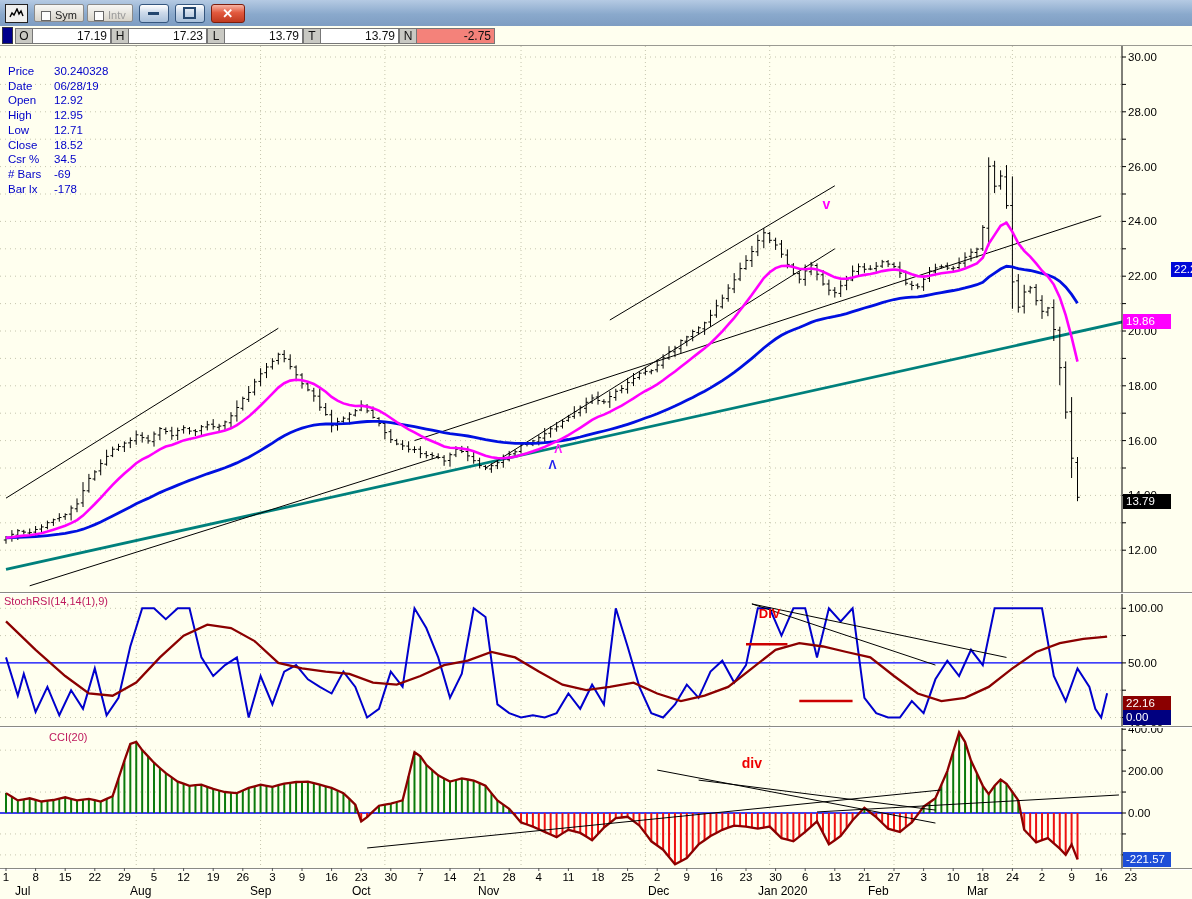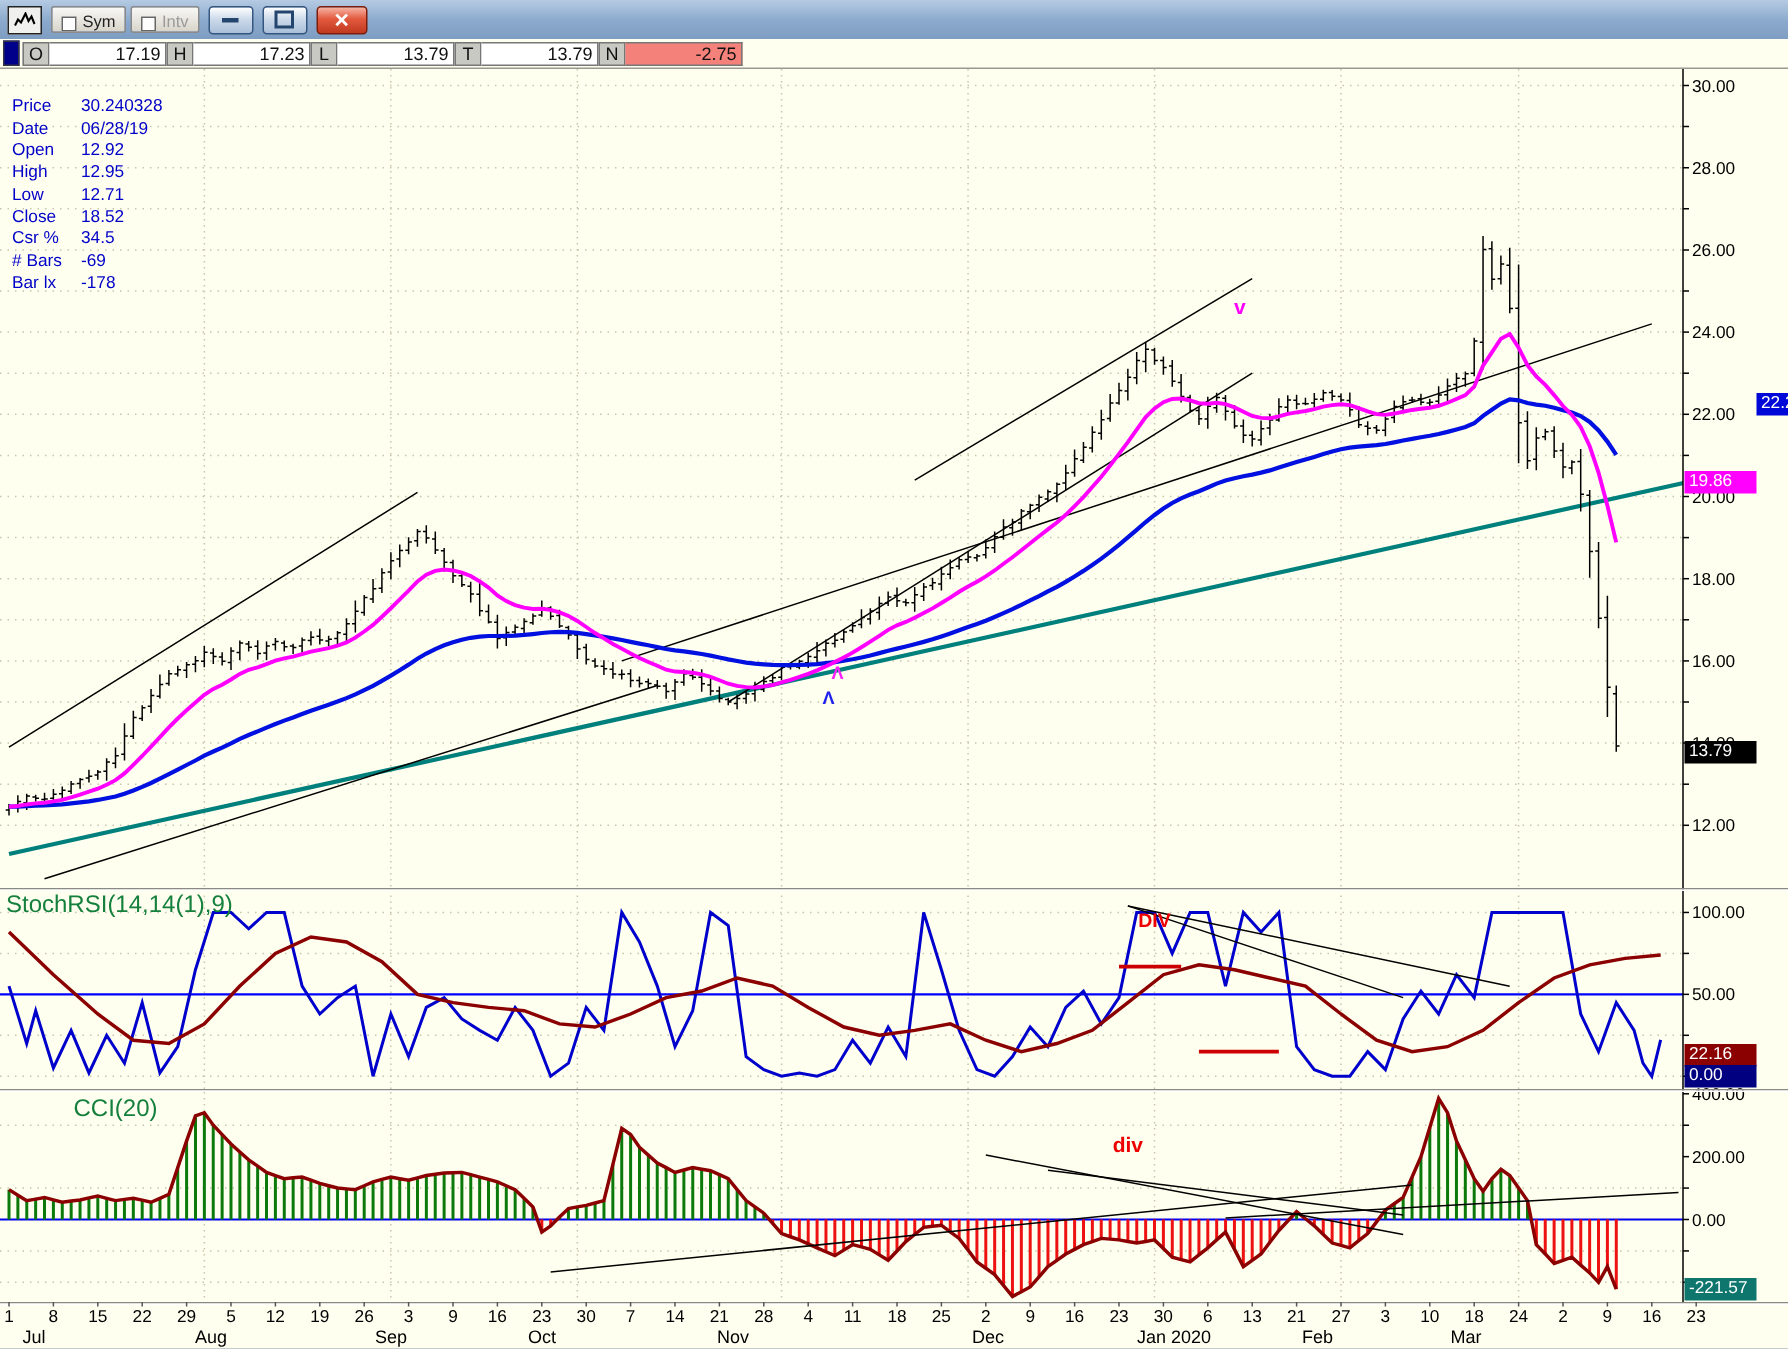--- a/index.html
+++ b/index.html
@@ -20,21 +20,21 @@
   .qmark{width:9px;height:15px;background:#00008B;border:1px solid #334;margin-right:2px;}
   .qcell{display:flex;height:16px;line-height:15px;}
   .qlab{width:16px;text-align:center;background:#c9c9c3;border:1px solid #777;color:#111;}
   .qval{width:74px;text-align:right;background:#fff;border:1px solid #777;border-left:none;padding-right:3px;color:#111;}
   .chart-wrap{position:absolute;top:46px;left:0;width:1192px;height:853px;}
   svg{display:block;}
   .overlay{position:absolute;pointer-events:none;}
   .info{left:8px;top:18px;font-size:11.5px;}
   .irow{display:flex;line-height:14.7px;}
   .ilab{width:46px;}
-  .plabel{color:#15803d;font-size:16px;}
+  .plabel{color:#be185d;font-size:11px;}
   .tag{left:1123px;color:#fff;font-size:11.5px;height:15px;line-height:15px;padding:0 3px;min-width:42px;}
 </style>
 </head>
 <body>
 
 <div class="window">
 
   <div class="titlebar">
     <span class="app-icon">
       <svg width="15" height="11" viewBox="0 0 15 11">
@@ -548,15 +548,15 @@
     </div>
 
     <div class="overlay plabel" style="left:4px;top:549px;">StochRSI(14,14(1),9)</div>
     <div class="overlay plabel" style="left:19px;top:685px;margin-left:30px;">CCI(20)</div>
 
     <div class="overlay tag" style="top: 216px; background: rgb(0, 8, 216); margin-left: 48px;">22.21</div>
     <div class="overlay tag" style="top: 268px; background: rgb(255, 0, 255);">19.86</div>
     <div class="overlay tag" style="top: 448px; background: rgb(0, 0, 0);">13.79</div>
     <div class="overlay tag" style="top: 640px; background: rgb(139, 0, 0); margin-top: 10px;">22.16</div>
     <div class="overlay tag" style="top: 664px; background: rgb(0, 0, 128);">0.00</div>
-    <div class="overlay tag" style="top: 806px; background: #0f766e;">-221.57</div>
+    <div class="overlay tag" style="top: 806px; background: #1d4ed8;">-221.57</div>
   </div>
 </div>
 
 </body></html>

